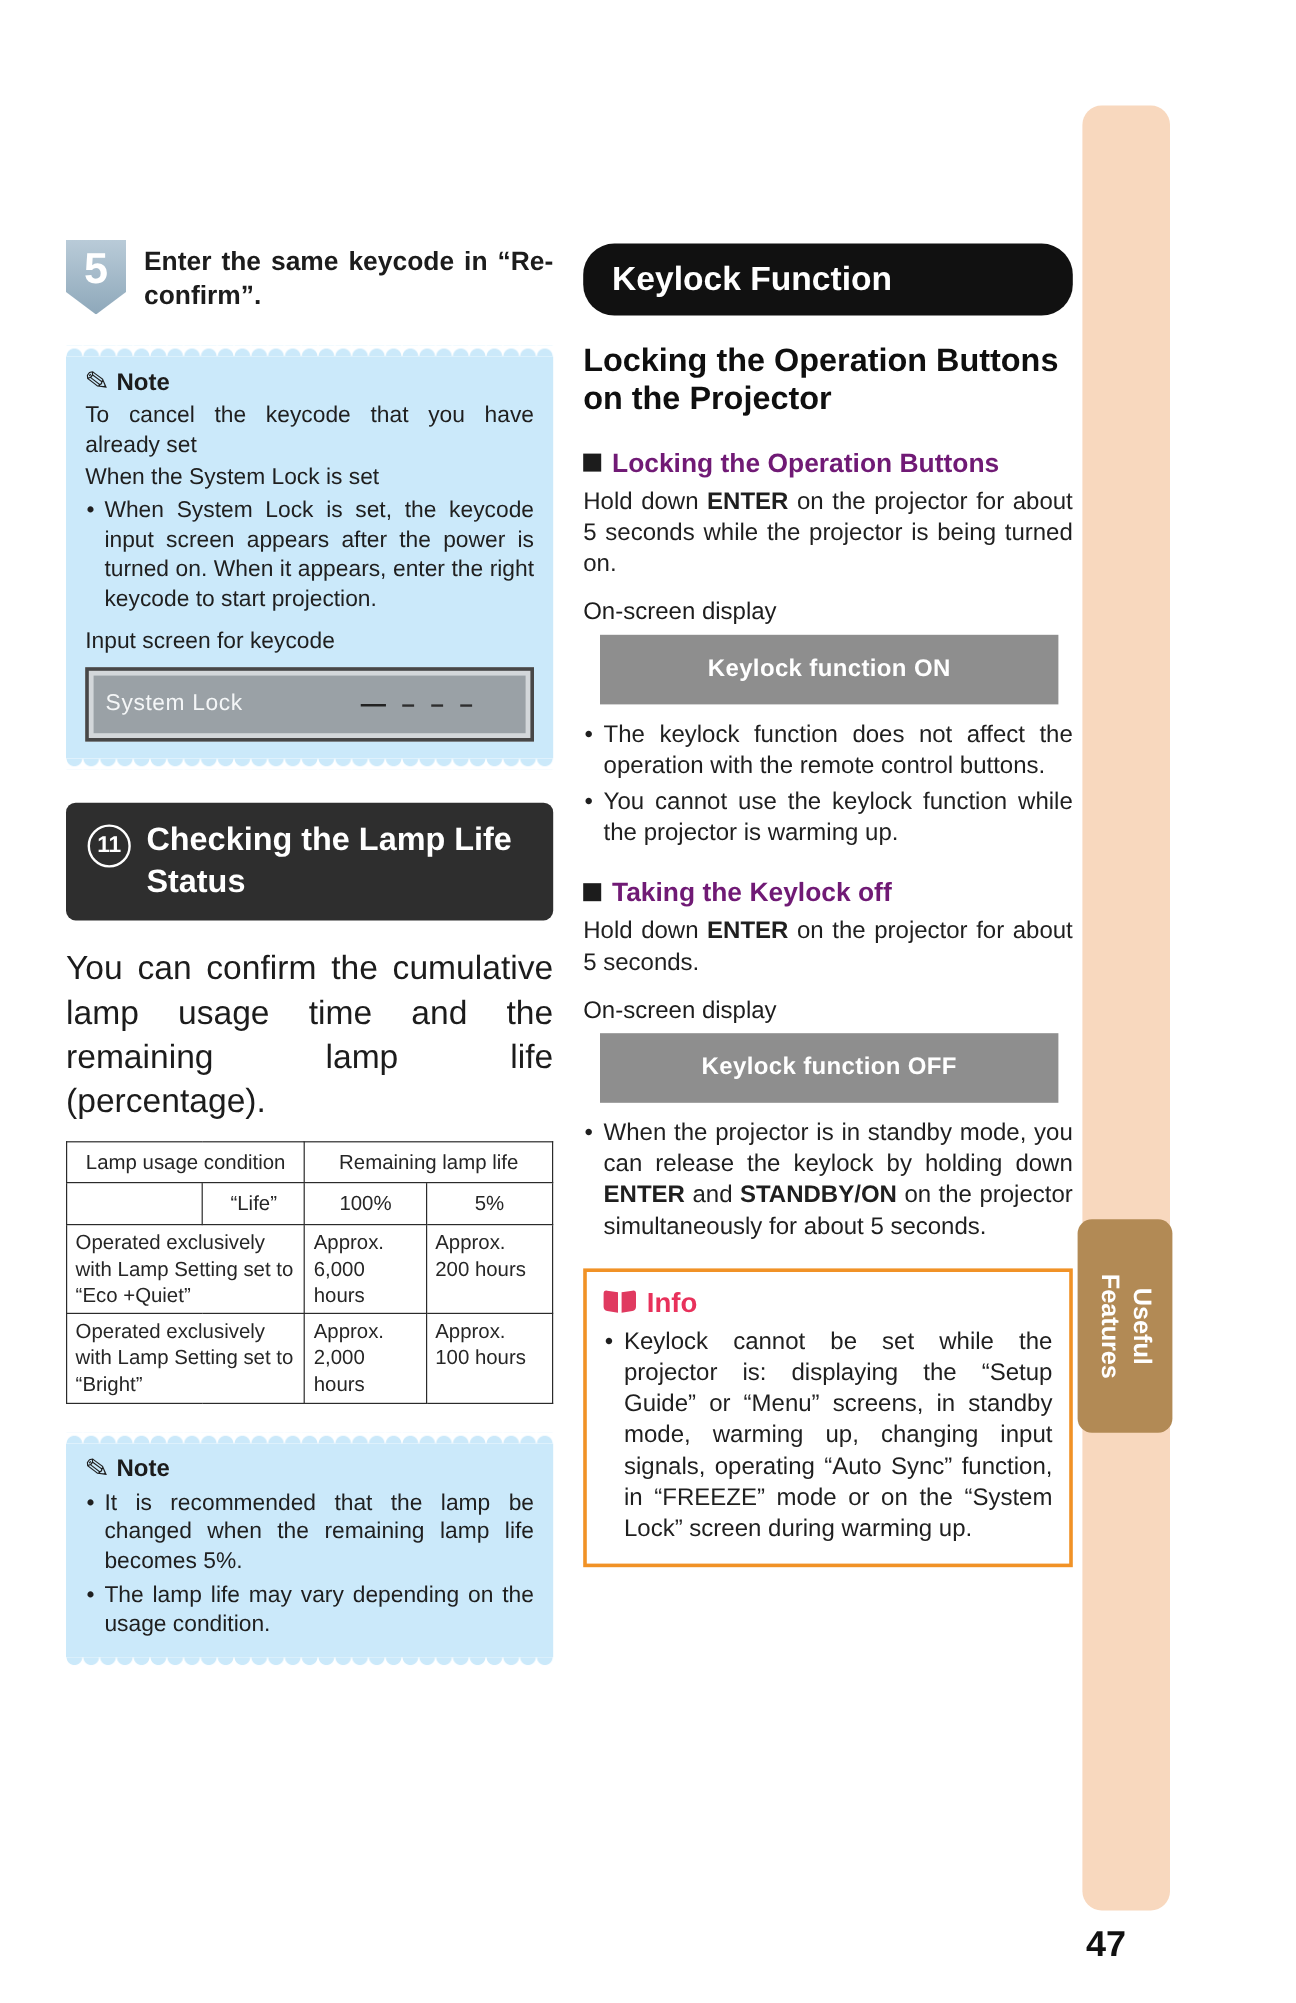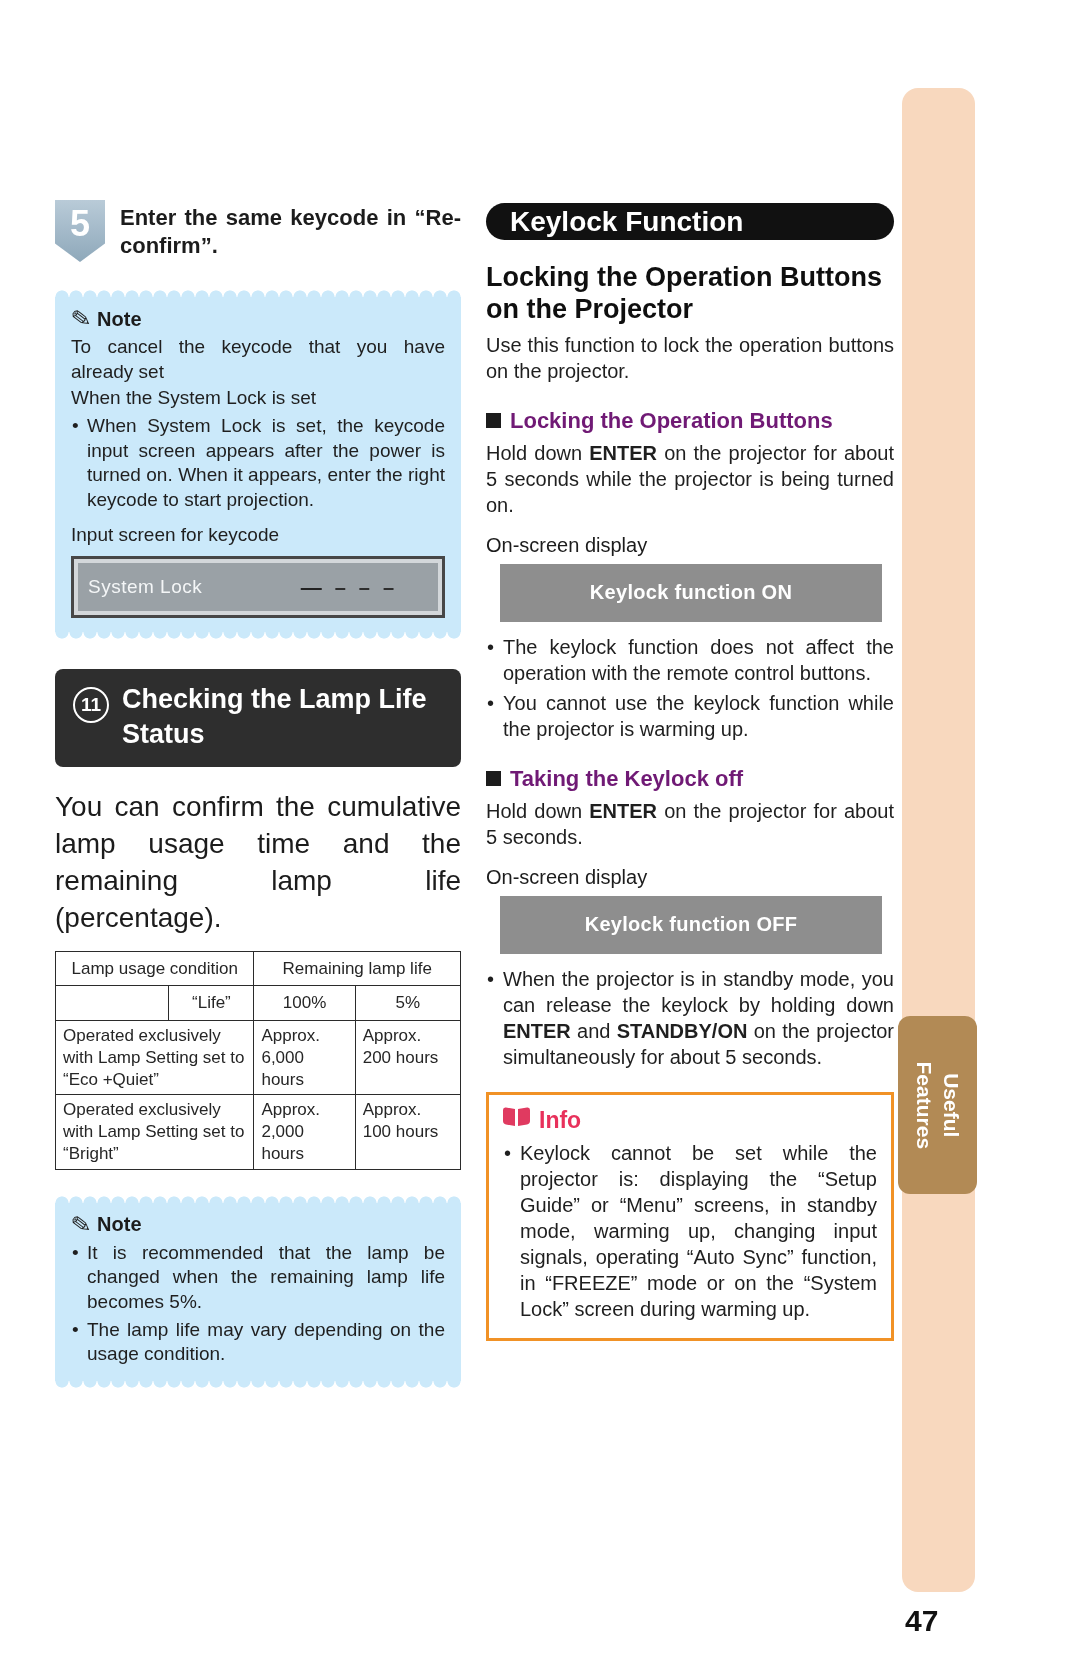--- a/index.html
+++ b/index.html
@@ -61,34 +61,34 @@
   .section-title{font-size:27px;font-weight:bold;line-height:1.3;}
 
   .lead{margin-top:22px;font-size:28px;line-height:1.32;text-align:justify;}
 
   
   table.lamp{margin-top:14px;width:100%;border-collapse:collapse;font-size:17px;line-height:1.28;color:#262626;}
   table.lamp td{border:1.5px solid #2b2b2b;padding:4px 7px;vertical-align:top;}
   table.lamp td.c{text-align:center;vertical-align:middle;padding:6px 4px;}
 
   
-  .keylock-pill{background:var(--pill-black);border-radius:26px;height:37px;display:flex;align-items:center;padding-left:24px;color:#fff;font-size:28px;font-weight:bold;}
+  .keylock-pill{background:var(--pill-black);border-radius:26px;height:60px;display:flex;align-items:center;padding-left:24px;color:#fff;font-size:28px;font-weight:bold;}
   .h2{margin-top:22px;font-size:27px;font-weight:bold;line-height:1.18;color:#0f0f0f;}
   .rp{font-size:20px;line-height:1.3;margin-top:6px;text-align:justify;color:#1f1f1f;}
   .subhead{margin-top:24px;font-size:22px;font-weight:bold;display:flex;align-items:center;gap:9px;color:#701a75;}
   .sq{display:inline-block;width:15px;height:15px;background:#1c1c1c;flex:0 0 15px;}
   .osd-label{margin-top:16px;font-size:20px;}
   .osd-bar{margin:7px 12px 0 14px;background:var(--osd);height:58px;display:flex;align-items:center;justify-content:center;color:#fff;font-size:20px;font-weight:bold;letter-spacing:.3px;}
   .rlist{list-style:none;margin-top:12px;}
   .rlist li{position:relative;padding-left:17px;font-size:20px;line-height:1.3;margin-top:4px;text-align:justify;color:#1f1f1f;}
   .rlist li::before{content:"•";position:absolute;left:1px;top:0;}
 
   
   .info-box{margin-top:22px;border:3px solid var(--info-border);padding:12px 14px 16px 14px;background:#fff;}
-  .info-head{display:flex;gap:9px;margin-bottom:6px;}
+  .info-head{display:flex;align-items:center;gap:9px;margin-bottom:6px;}
   .book{display:inline-block;position:relative;width:27px;height:20px;}
   .book::before,.book::after{content:"";position:absolute;top:1px;width:12px;height:17px;background:#e03a60;}
   .book::before{left:0;transform:skewY(9deg);border-radius:3px 0 0 3px;}
   .book::after{right:0;transform:skewY(-9deg);border-radius:0 3px 3px 0;}
   .info-label{color:var(--info-red);font-size:23px;font-weight:bold;}
 </style>
 </head>
 <body>
 
 <div class="page">
@@ -190,21 +190,20 @@
       <div class="scallop-bottom"></div>
     </div>
 
   </div>
 
   <div class="col-right">
 
     <div class="keylock-pill">Keylock Function</div>
 
     <h2 class="h2">Locking the Operation Buttons on the Projector</h2>
-    <p class="rp">Use this function to lock the operation buttons on the projector.</p>
 
     <div class="subhead">
       <span class="sq"></span>
       <span>Locking the Operation Buttons</span>
     </div>
     <p class="rp"><span>Hold down </span><b>ENTER</b><span> on the projector for about 5 seconds while the projector is being turned on.</span></p>
 
     <p class="osd-label">On-screen display</p>
     <div class="osd-bar">Keylock function ON</div>
 

